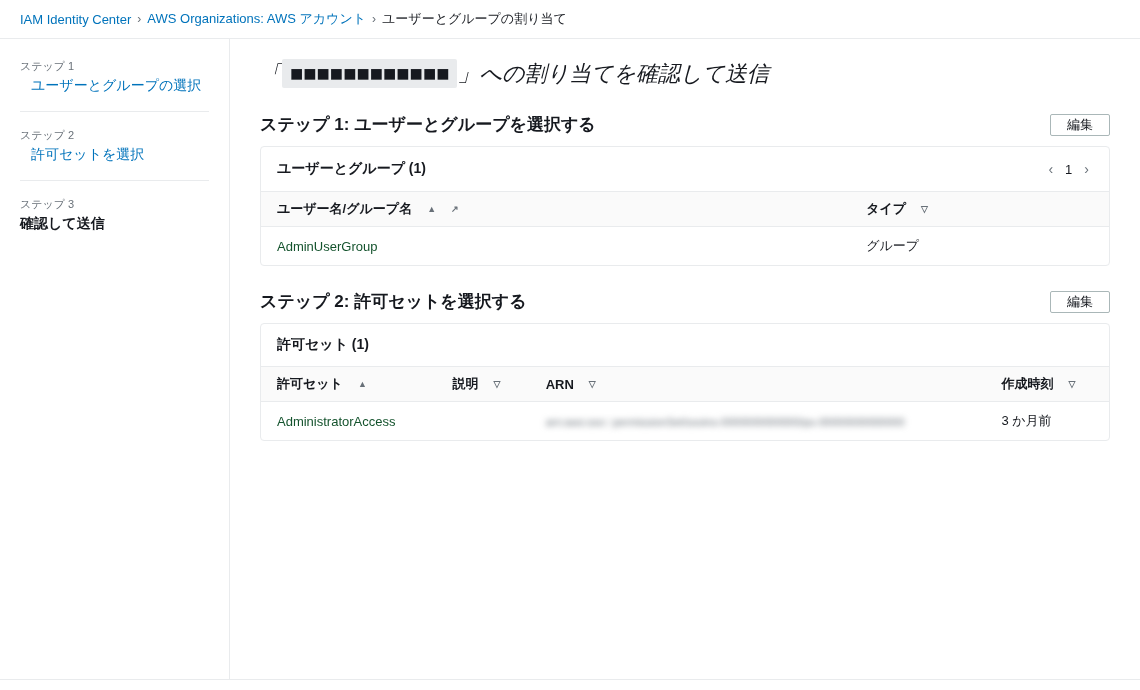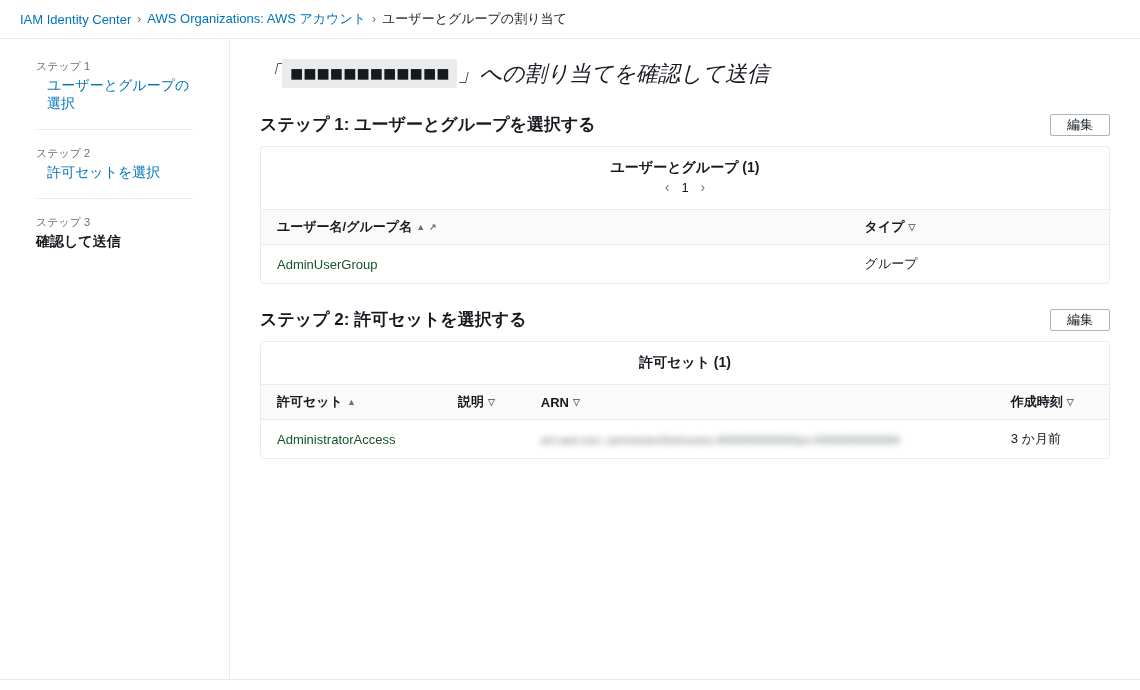--- a/index.html
+++ b/index.html
@@ -37,21 +37,21 @@
     
     .layout {
       display: flex;
       min-height: 640px;
     }
 
     
     .sidebar {
       width: 230px;
       min-width: 230px;
-      padding: 20px 36px;
+      padding: 20px 20px;
       border-right: 1px solid #e9ebed;
     }
     .sidebar-step-label {
       font-size: 11px;
       color: #687078;
       margin-bottom: 3px;
     }
     .sidebar-step-link {
       color: #0073bb;
       text-decoration: none;
@@ -126,21 +126,20 @@
     }
     .table-card-header {
       padding: 12px 16px;
       font-size: 14px;
       font-weight: 600;
       color: #16191f;
       border-bottom: 1px solid #e9ebed;
       display: flex;
       align-items: center;
       justify-content: space-between;
-      flex-direction: column;
     }
     .pagination {
       display: flex;
       align-items: center;
       gap: 8px;
       font-size: 13px;
     }
     .pagination-btn {
       background: none;
       border: none;
@@ -201,21 +200,21 @@
       justify-content: flex-end;
       padding: 16px 30px;
       border-top: 1px solid #e9ebed;
       gap: 10px;
       background: #fff;
     }
 
     .th-sortable {
       display: flex;
       align-items: center;
-      gap: 4px;
+      gap: 15px;
       cursor: pointer;
       white-space: nowrap;
     }
     .sort-icon {
       font-size: 9px;
       color: #687078;
     }
   </style>
 </head>
 <body>

